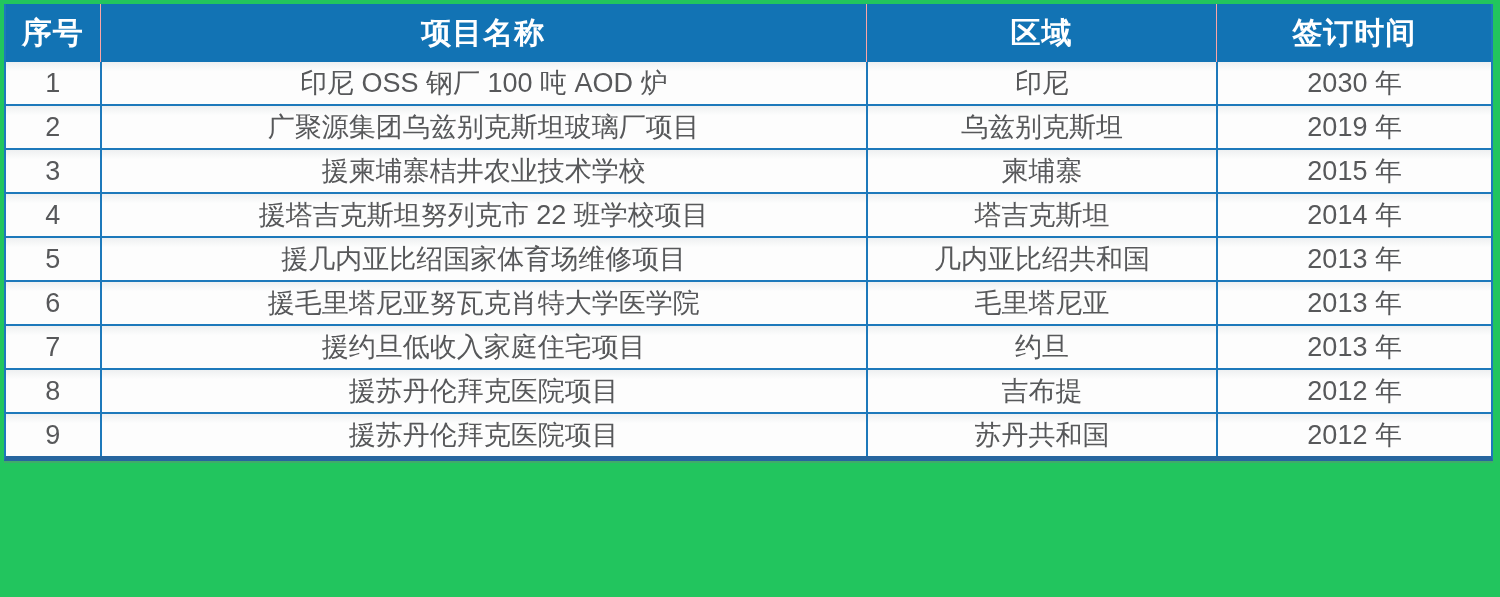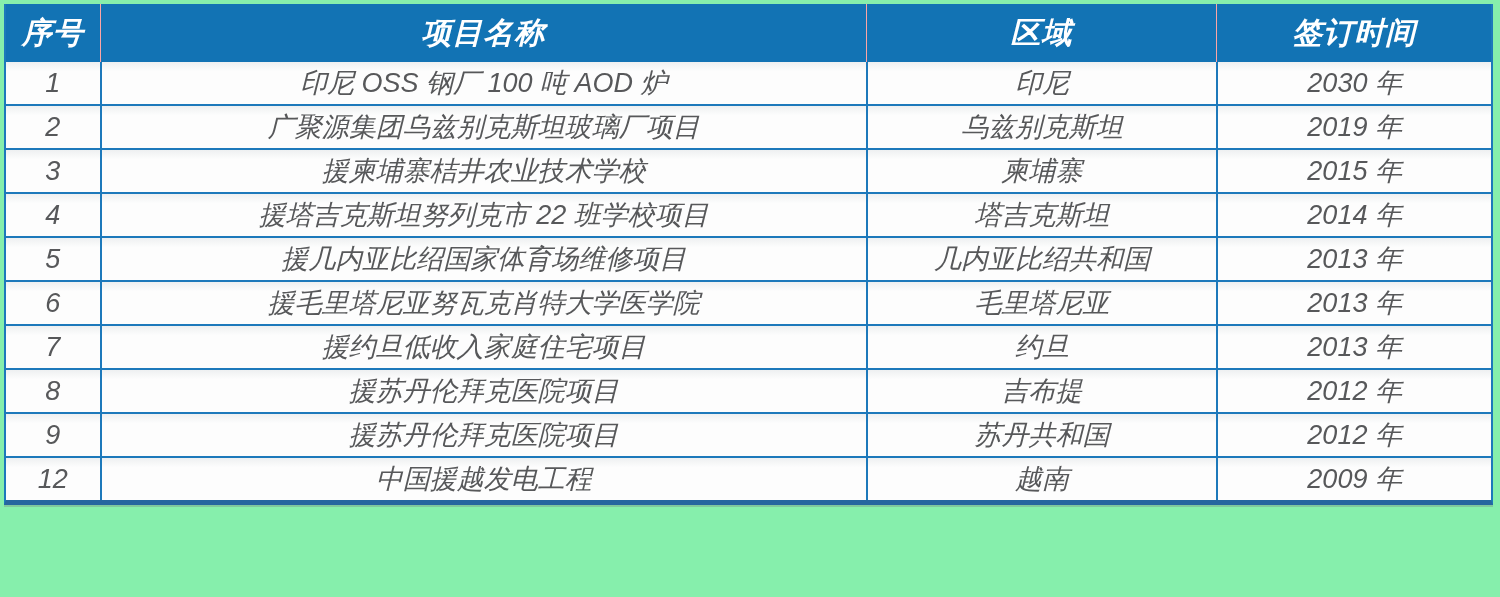--- a/index.html
+++ b/index.html
@@ -13,22 +13,21 @@
   html, body {
     margin: 0;
     padding: 0;
     background: #ffffff;
     font-family: "Liberation Sans", "DejaVu Sans", sans-serif;
   }
   .page {
     width: 1500px;
     height: 597px;
     padding: 4px 7px 16px 4px;
-    background: #86efac;
-    font-style: italic;
+    background: #22c55e;
   }
   .table-wrap {
     border-left: 2px solid var(--grid);
     border-right: 2px solid var(--grid);
     border-bottom: 5px solid var(--bottom-border);
     box-shadow: 0 2px 0 rgba(120,125,130,0.35);
   }
   table {
     width: 100%;
     border-collapse: separate;
@@ -141,22 +140,16 @@
             <td>援苏丹伦拜克医院项目</td>
             <td>吉布提</td>
             <td>2012 年</td>
           </tr>
           <tr>
             <td>9</td>
             <td>援苏丹伦拜克医院项目</td>
             <td>苏丹共和国</td>
             <td>2012 年</td>
           </tr>
-          <tr>
-            <td>12</td>
-            <td>中国援越发电工程</td>
-            <td>越南</td>
-            <td>2009 年</td>
-          </tr>
         </tbody>
     </table>
   </div>
 </div>
 
 </body></html>

